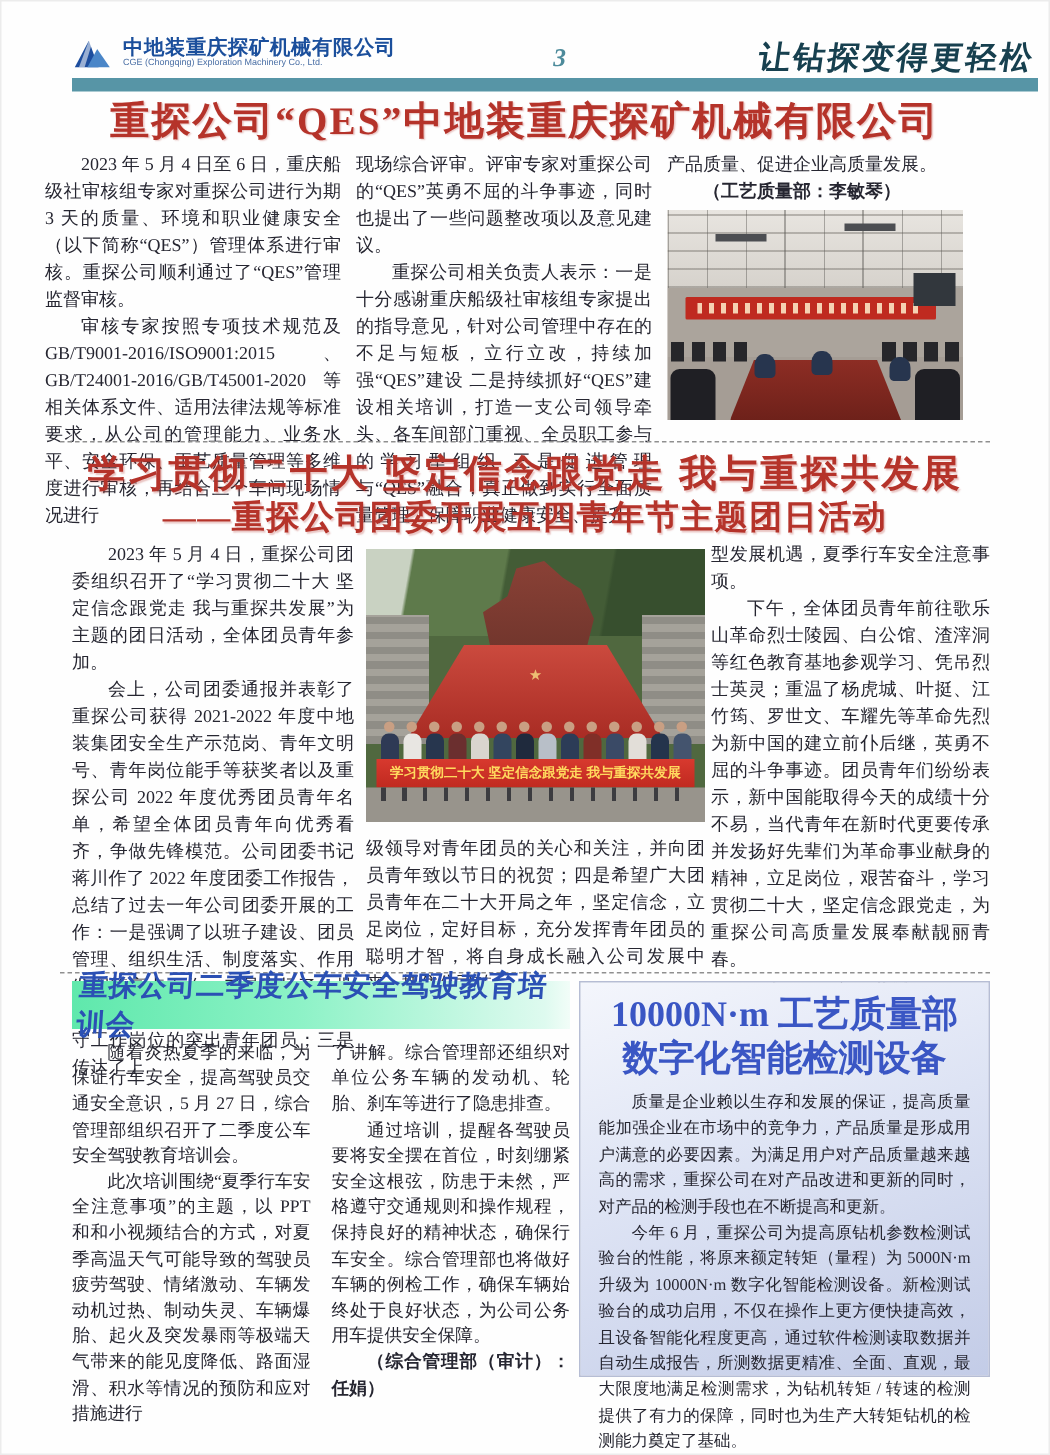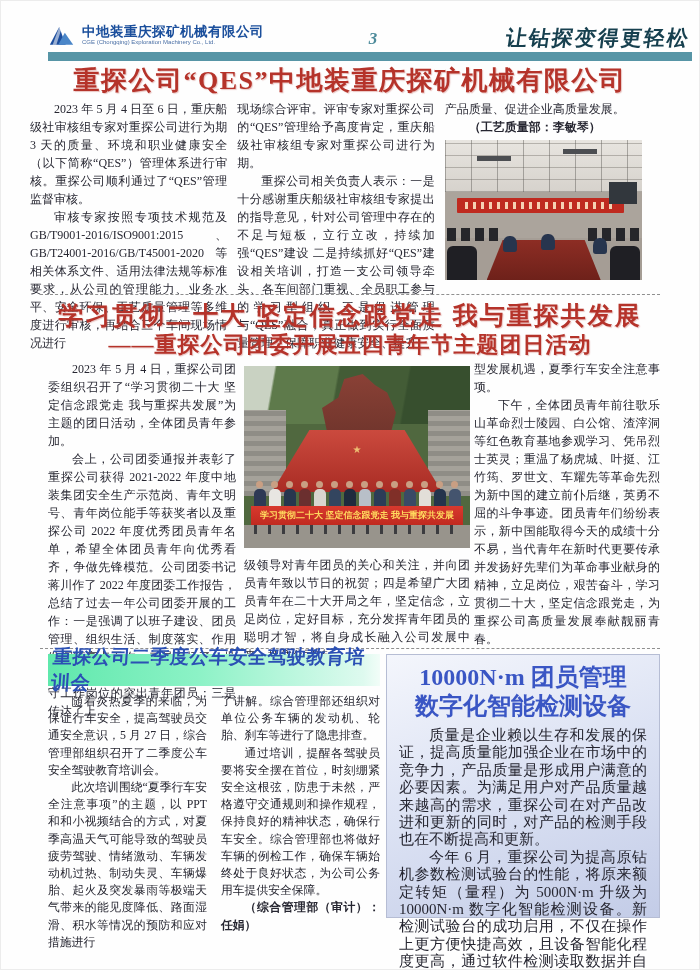--- a/index.html
+++ b/index.html
@@ -50,21 +50,21 @@
   .a3-band span{color:#2b50b4;font-size:19px;font-weight:900;letter-spacing:.5px;transform:skewX(-4deg);}
   .a3-cols{display:flex;gap:14px;margin-top:7px;}
   .a3-col{flex:1;}
   .a3 p.body{font-size:11.8px;line-height:17.2px;}
   .a3 .byline{}
 
   .a4{position:absolute;left:386px;top:654px;width:274px;height:264px;
       background:linear-gradient(160deg,#f4f6fc,#dde3f4 45%,#c3cce7);
       border:1px solid #b6bdd4;padding:8px 12px 6px;}
   .a4-title{text-align:center;color:#3a56c4;font-size:24px;line-height:29px;font-weight:bold;}
-  .a4 p.body{font-size:15px;line-height:17.4px;}
+  .a4 p.body{font-size:11px;line-height:17.4px;}
   .a4 p.first{margin-top:6px;}
 
   
   .photo1{position:relative;width:197px;height:140px;margin-top:4px;overflow:hidden;background:#b9b3ac;}
   .p1-ceiling{position:absolute;left:0;top:0;right:0;height:52px;
      background:repeating-linear-gradient(90deg,rgba(90,88,84,.45) 0 1px,transparent 1px 26px),
                 repeating-linear-gradient(0deg,rgba(120,116,110,.45) 0 1px,transparent 1px 12px),
                 linear-gradient(#e8e5e0,#d6d2cc);}
   .p1-vent{position:absolute;height:5px;width:34px;background:#4c4e52;}
   .p1-wall{position:absolute;left:0;top:52px;right:0;height:46px;background:#aba49c;}
@@ -127,21 +127,21 @@
   </div>
   <div class="rule"></div>
 
   <div class="a1-title">重探公司“QES”中地装重庆探矿机械有限公司</div>
   <div class="a1-cols">
     <div class="a1-col">
       <p class="body">2023 年 5 月 4 日至 6 日，重庆船级社审核组专家对重探公司进行为期 3 天的质量、环境和职业健康安全（以下简称“QES”）管理体系进行审核。重探公司顺利通过了“QES”管理监督审核。</p>
       <p class="body">审核专家按照专项技术规范及 GB/T9001-2016/ISO9001:2015、GB/T24001-2016/GB/T45001-2020 等相关体系文件、适用法律法规等标准要求，从公司的管理能力、业务水平、安全环保、工艺质量管理等多维度进行审核，再结合三个车间现场情况进行</p>
     </div>
     <div class="a1-col">
-      <p class="body cont">现场综合评审。评审专家对重探公司的“QES”管理给予高度肯定，重庆船级社审核组专家对重探公司进行为期。</p>
+      <p class="body cont">现场综合评审。评审专家对重探公司的“QES”英勇不屈的斗争事迹，同时也提出了一些问题整改项以及意见建议。</p>
       <p class="body">重探公司相关负责人表示：一是十分感谢重庆船级社审核组专家提出的指导意见，针对公司管理中存在的不足与短板，立行立改，持续加强“QES”建设 二是持续抓好“QES”建设相关培训，打造一支公司领导牵头、各车间部门重视、全员职工参与的学习型组织 三是促进管理与“QES”融合，真正做到实行全面质量管理、保障职业健康安全、提升</p>
     </div>
     <div class="a1-col">
       <p class="body cont">产品质量、促进企业高质量发展。</p>
       <p class="body byline">（工艺质量部：李敏琴）</p>
       <div class="photo1">
         <div class="p1-ceiling"></div>
         <div class="p1-vent" style="left:32px;top:16px;"></div>
         <div class="p1-vent" style="left:118px;top:9px;"></div>
         <div class="p1-wall"></div>
@@ -220,20 +220,20 @@
       </div>
       <div class="a3-col">
         <p class="body cont">了讲解。综合管理部还组织对单位公务车辆的发动机、轮胎、刹车等进行了隐患排查。</p>
         <p class="body">通过培训，提醒各驾驶员要将安全摆在首位，时刻绷紧安全这根弦，防患于未然，严格遵守交通规则和操作规程，保持良好的精神状态，确保行车安全。综合管理部也将做好车辆的例检工作，确保车辆始终处于良好状态，为公司公务用车提供安全保障。</p>
         <p class="body byline">（综合管理部（审计）：任娟）</p>
       </div>
     </div>
   </div>
 
   <div class="a4">
-    <div class="a4-title">10000N·m 团员管理</div>
+    <div class="a4-title">10000N·m 工艺质量部</div>
     <div class="a4-title">数字化智能检测设备</div>
     <p class="body first">质量是企业赖以生存和发展的保证，提高质量能加强企业在市场中的竞争力，产品质量是形成用户满意的必要因素。为满足用户对产品质量越来越高的需求，重探公司在对产品改进和更新的同时，对产品的检测手段也在不断提高和更新。</p>
     <p class="body">今年 6 月，重探公司为提高原钻机参数检测试验台的性能，将原来额定转矩（量程）为 5000N·m 升级为 10000N·m 数字化智能检测设备。新检测试验台的成功启用，不仅在操作上更方便快捷高效，且设备智能化程度更高，通过软件检测读取数据并自动生成报告，所测数据更精准、全面、直观，最大限度地满足检测需求，为钻机转矩 / 转速的检测提供了有力的保障，同时也为生产大转矩钻机的检测能力奠定了基础。</p>
 
   </div>
 
 </div>
 
 </body></html>

